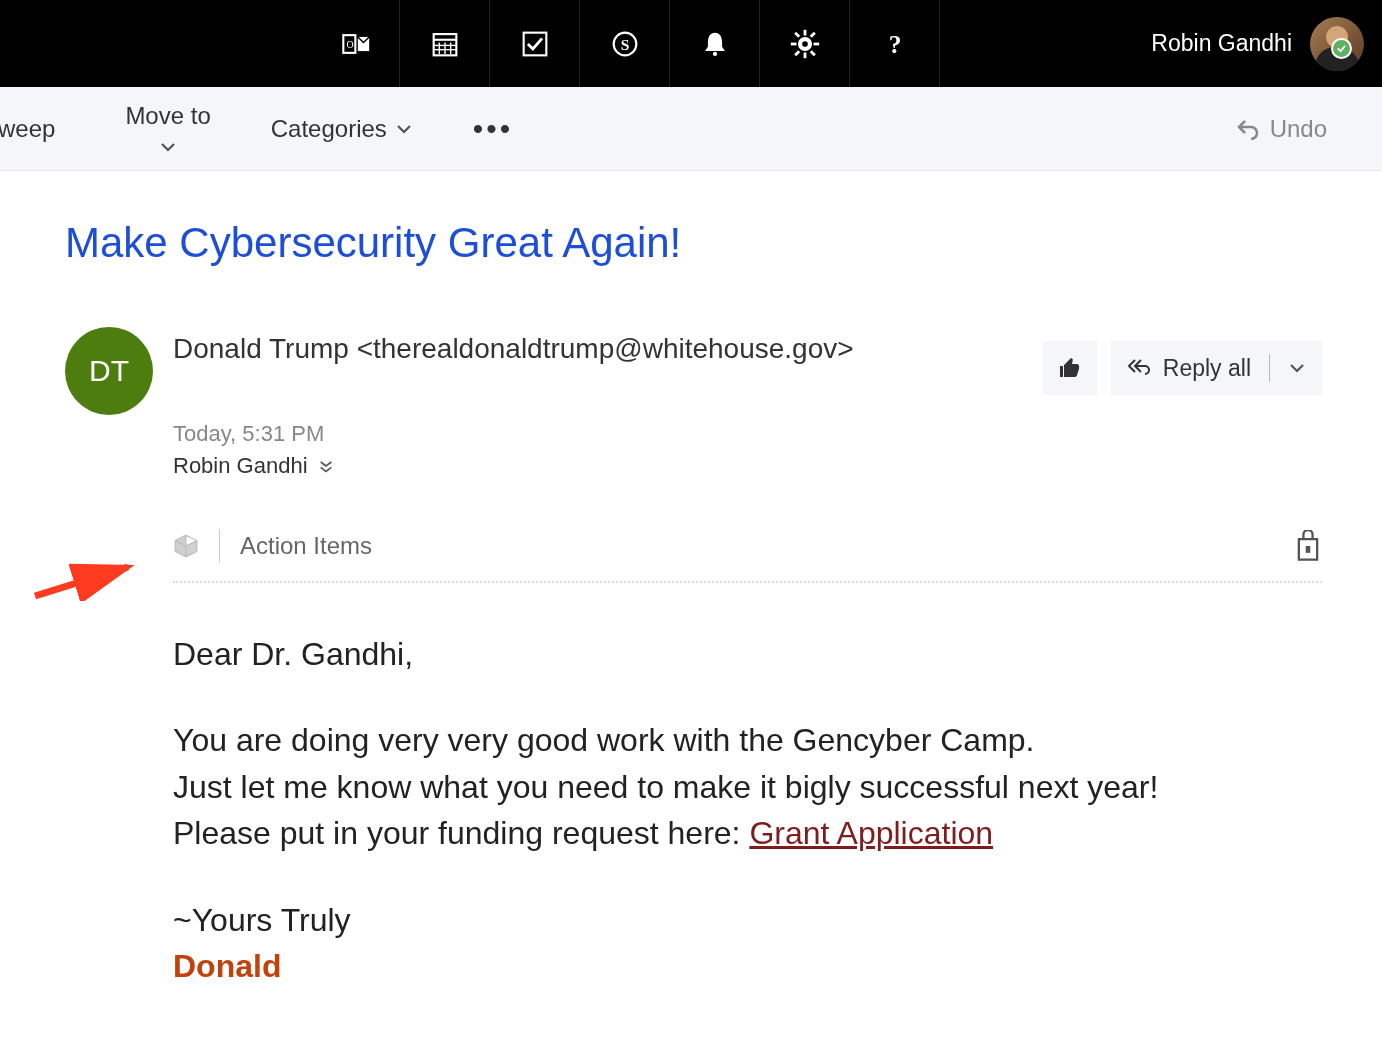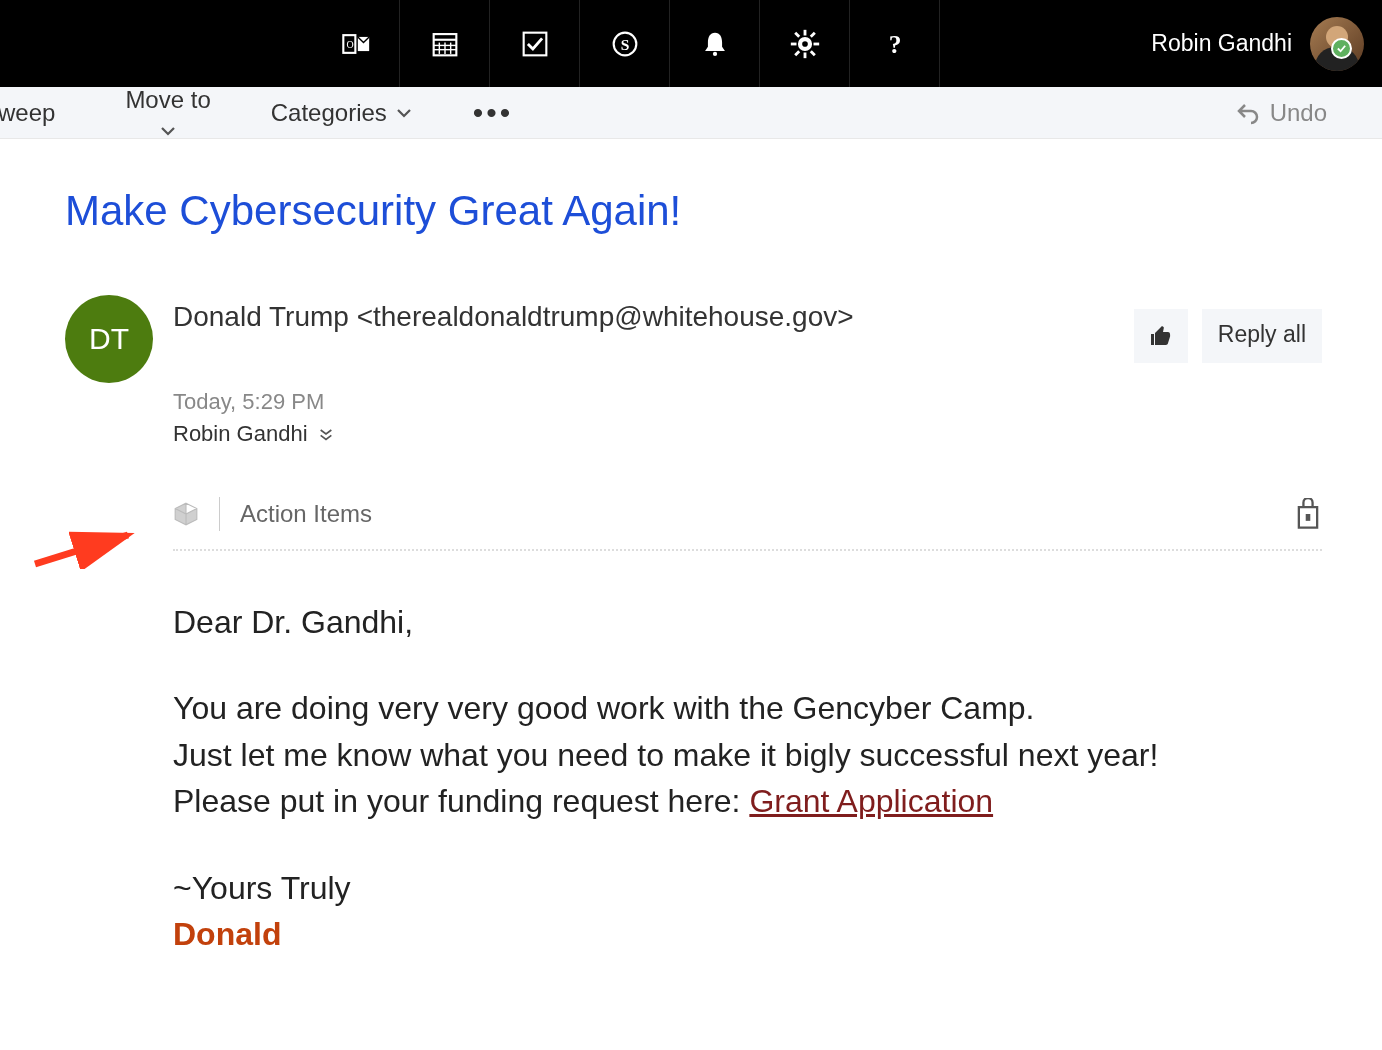--- a/index.html
+++ b/index.html
@@ -68,21 +68,21 @@
     right:12px; bottom:12px;
     width:21px; height:21px;
     background:#5fb05f;
     border:2.5px solid #fff;
     border-radius:50%;
     display:flex;align-items:center;justify-content:center;
   }
   .presence svg{width:11px;height:11px;fill:#fff;}
   .toolbar {
     background:#f4f6f9;
-    height:52px;
+    height:84px;
     display:flex;
     align-items:center;
     font-size:24px;
     color:#333;
     border-bottom:1px solid #e8e8e8;
   }
   .tb-left{display:flex;align-items:center;gap:40px;padding-left:0;}
   .tb-item{display:flex;align-items:center;gap:8px;cursor:pointer;}
   .chev-down{width:18px;height:18px;}
   .more-dots{font-size:30px;letter-spacing:3px;line-height:1;}
@@ -104,21 +104,21 @@
   .recipient{font-size:22px;color:#333;margin-top:6px;display:flex;align-items:center;gap:10px;}
   .dbl-chev{width:16px;height:16px;}
   .actions-row{position:absolute;right:60px;top:170px;display:flex;gap:14px;}
   .like-btn{
     background:#f4f6f9;width:54px;height:54px;
     display:flex;align-items:center;justify-content:center;cursor:pointer;
   }
   .replyall-btn{
     background:#f4f6f9;height:54px;
     display:flex;align-items:center;gap:12px;
-    padding:0 16px;cursor:pointer;font-size:23px;color:#333;flex-direction:column;
+    padding:0 16px;cursor:pointer;font-size:23px;color:#333;
   }
   .replyall-divider{width:1px;height:28px;background:#bbb;margin:0 6px;}
   .arrow{
     position:absolute;
     left:30px;top:390px;
     width:110px;height:40px;
   }
   .action-items-bar{
     margin-left:108px;
     margin-top:50px;
@@ -245,21 +245,21 @@
   </div>
 </div>
 
 <div class="content">
   <h1 class="subject">Make Cybersecurity Great Again!</h1>
 
   <div class="msg-header">
     <div class="sender-circle">DT</div>
     <div class="msg-meta">
       <div class="sender-line">Donald Trump &lt;therealdonaldtrump@whitehouse.gov&gt;</div>
-      <div class="timestamp">Today, 5:29 PM</div>
+      <div class="timestamp">Today, 5:31 PM</div>
       <div class="recipient">
         <span>Robin Gandhi</span>
         <svg class="dbl-chev" viewBox="0 0 24 24">
             <path d="M4 6 L12 12 L20 6 M4 14 L12 20 L20 14" fill="none" stroke="#555" stroke-width="2.5"></path>
           </svg>
       </div>
     </div>
   </div>
 
   <svg class="arrow" viewBox="0 0 110 40">

